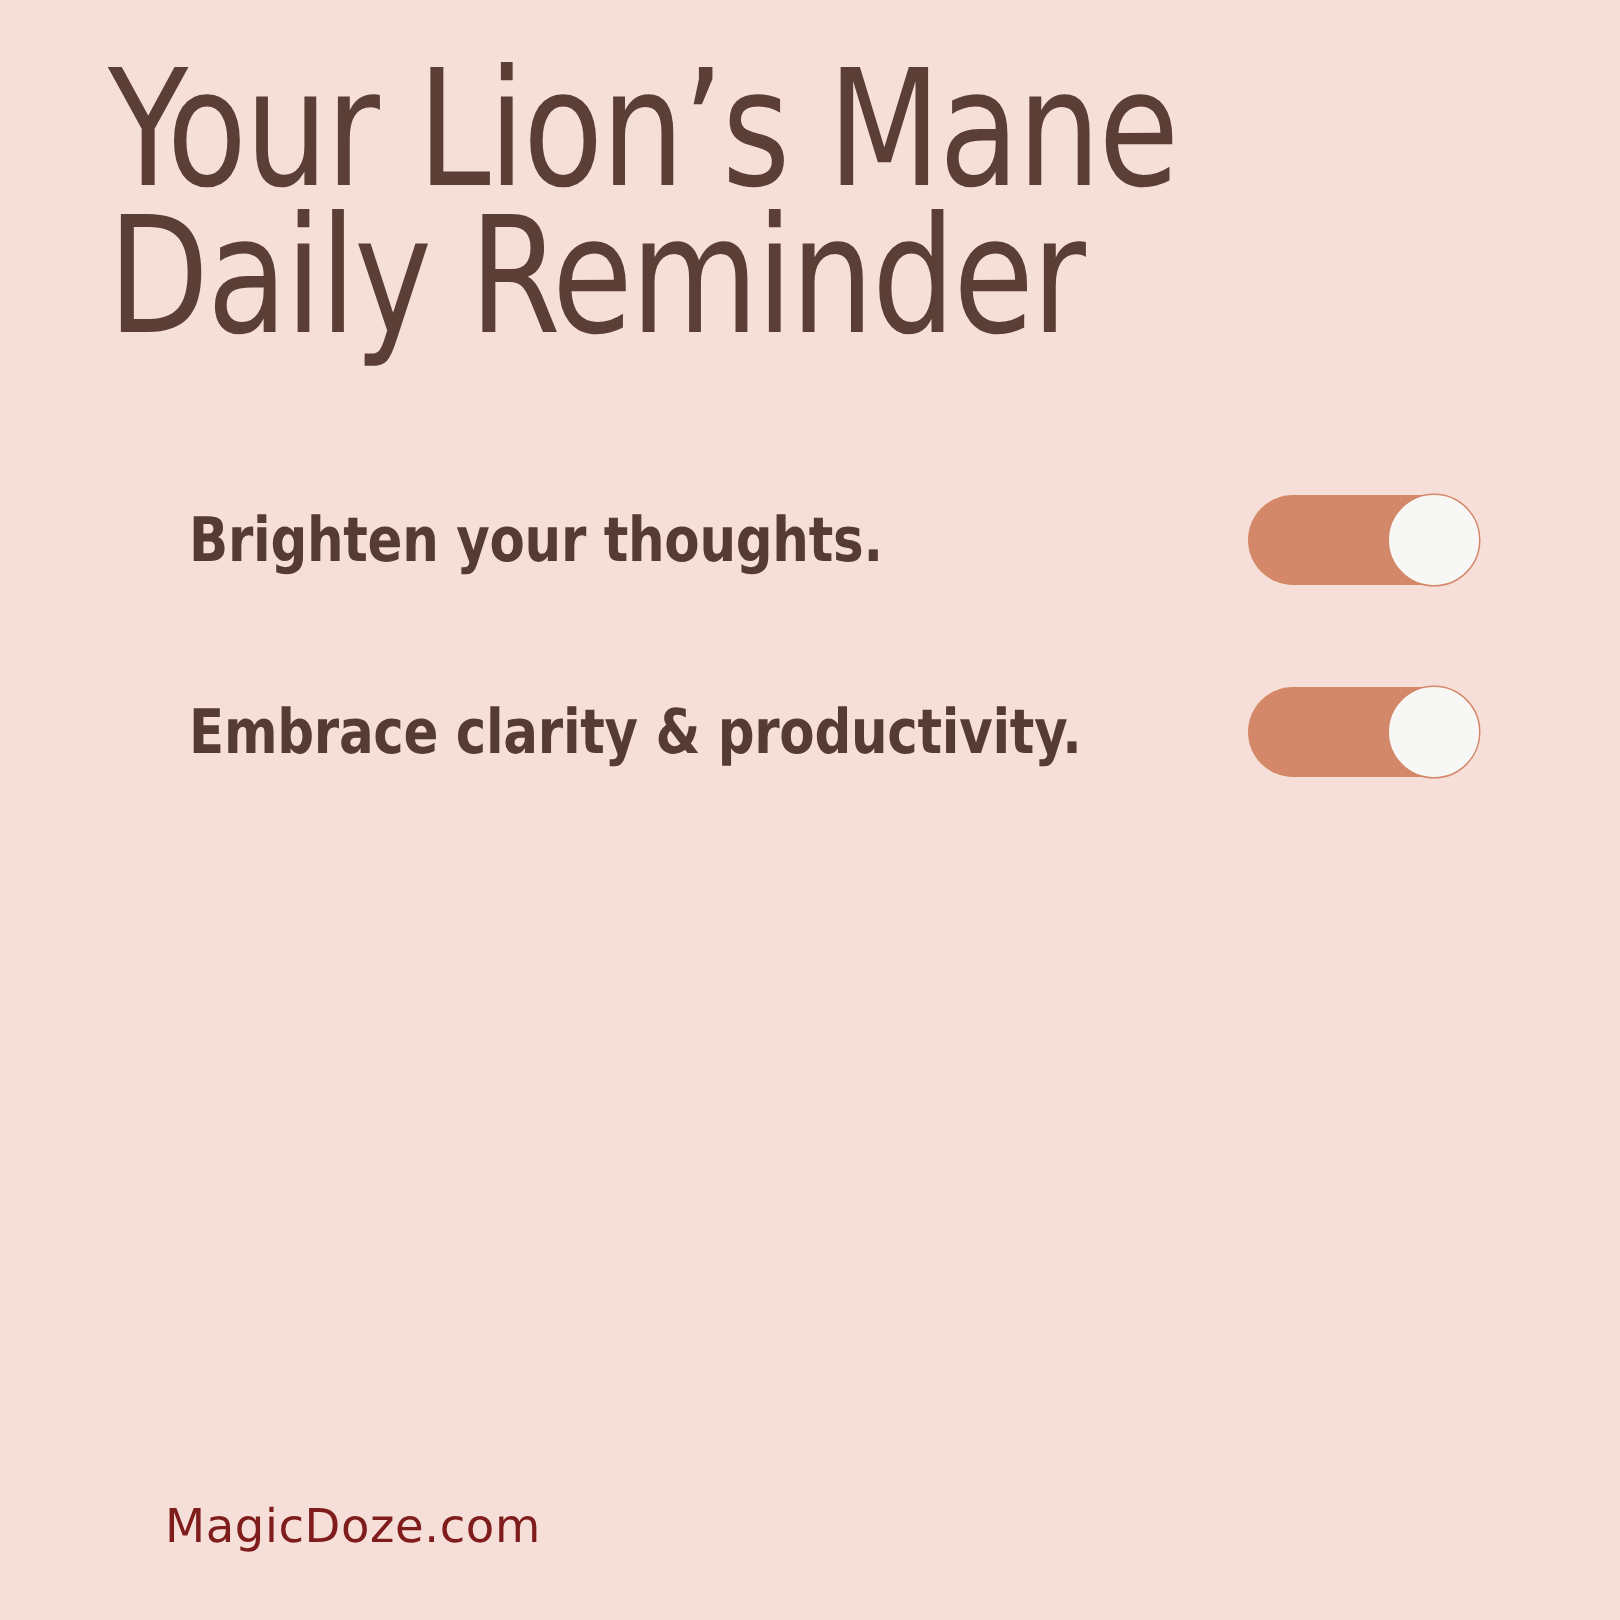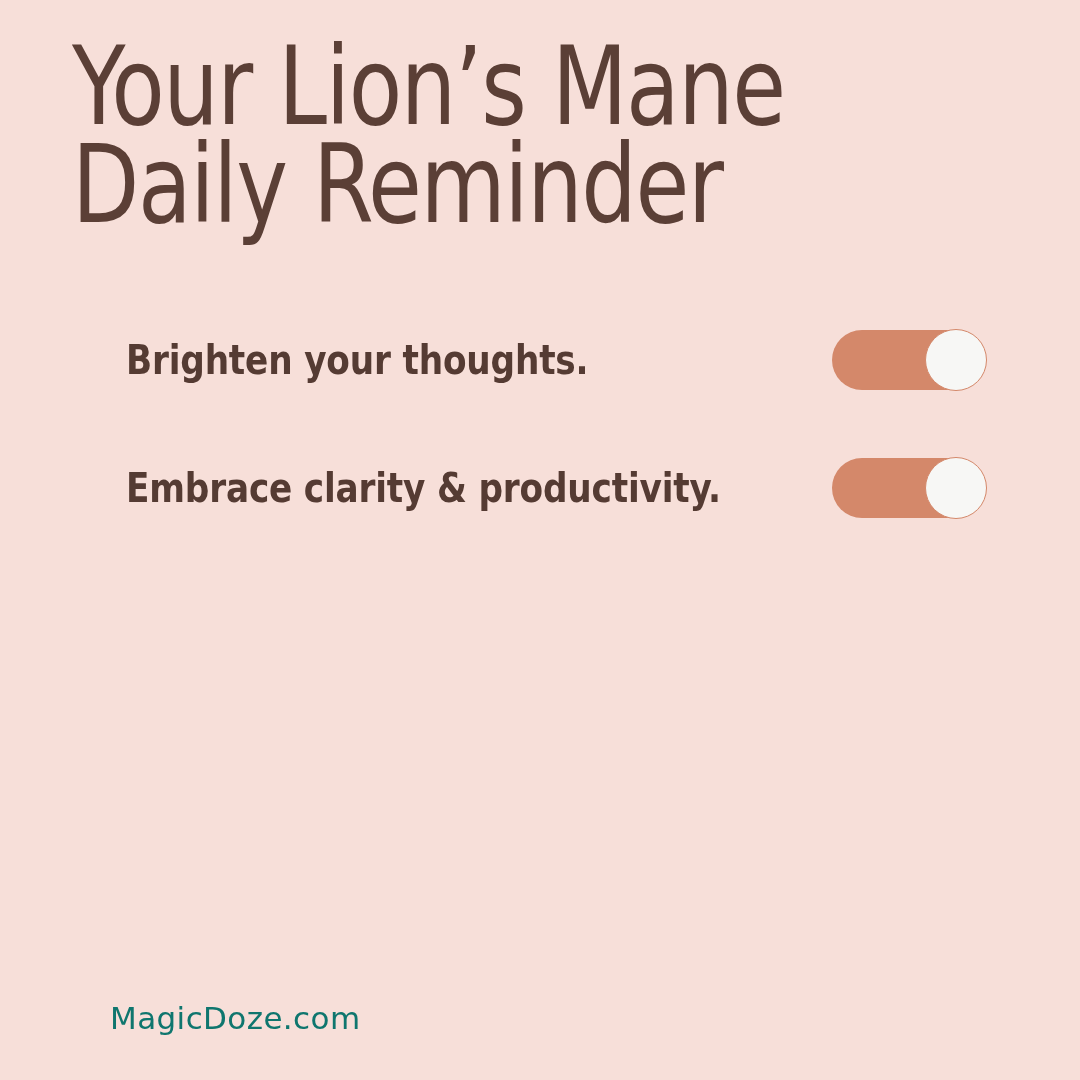--- a/index.html
+++ b/index.html
@@ -111,21 +111,21 @@
     position: absolute;
     left: 110px;
     top: 1000px;
   }
 
   #footer-text {
     font-family: "DejaVu Sans", "Liberation Sans", sans-serif;
     font-weight: 400;
     font-size: 31px;
     letter-spacing: 0.4px;
-    color: #0f766e;
+    color: #7f1d1d;
     white-space: nowrap;
   }
 </style>
 </head>
 <body>
 
 <div id="poster">
 
   <div id="title-block">
     <div class="title-line">Your Lion’s Mane</div>

